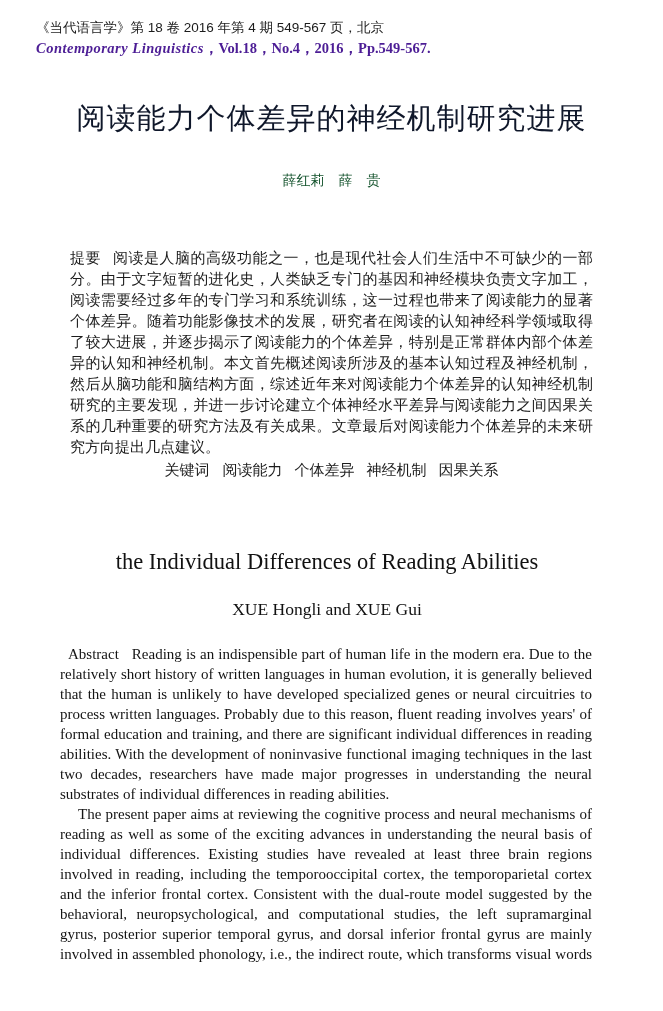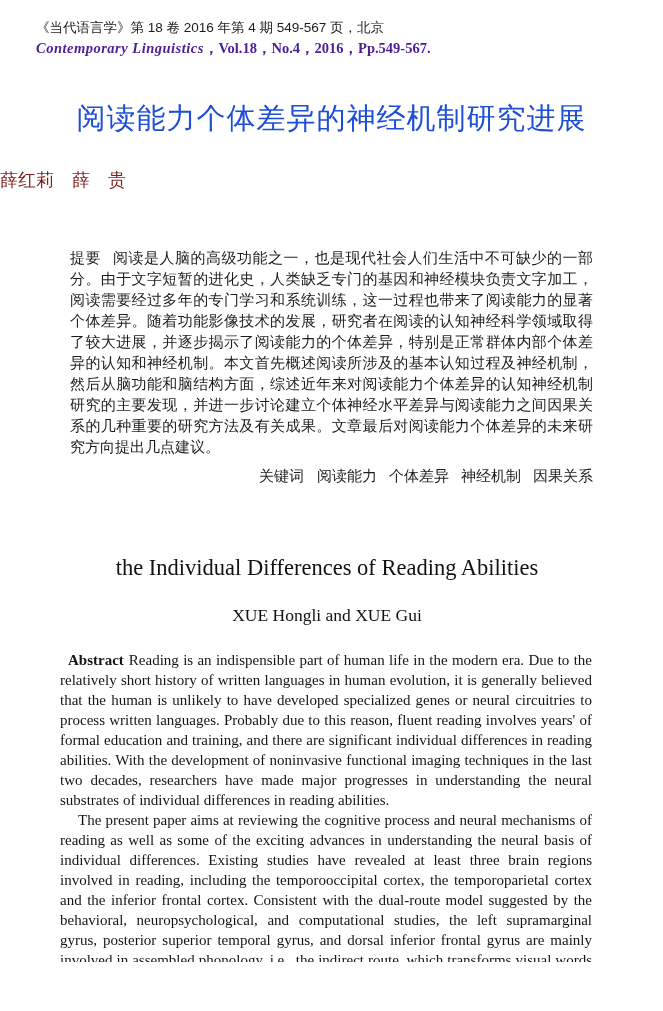--- a/index.html
+++ b/index.html
@@ -40,44 +40,45 @@
 
   
   .title-cn {
     margin-top: 46px;
     text-align: center;
     font-family: "Liberation Sans", sans-serif;
     font-weight: 500;
     font-size: 29px;
     line-height: 31px;
     letter-spacing: 1px;
-    color: #1d4ed8;
+    color: #0f172a;
   }
   .authors-cn {
     margin-top: 36px;
-    font-size: 18px;
+    text-align: center;
+    font-size: 14px;
     line-height: 20px;
-    color: #7f1d1d;
+    color: #14532d;
   }
 
   
   .abstract-cn {
     margin: 57px 0 0 70px;
     width: 523px;
     font-size: 15px;
     line-height: 21px;
     text-align: justify;
     color: #1c1c1c;
   }
   .abstract-cn .abs-label {
     margin-right: 12px;
   }
   .keywords-cn {
-    margin-top: 8px;
-    text-align: right;
+    margin-top: 2px;
+    text-align: center;
   }
   .keywords-cn .kw-label { margin-right: 13px; }
   .keywords-cn .kw { margin-right: 12px; }
   .keywords-cn .kw:last-child { margin-right: 0; }
 
   
   .title-en {
     margin: 37px 0 0 62px;
     width: 530px;
     text-align: center;
@@ -103,22 +104,22 @@
     width: 532px;
     font-family: "Liberation Serif", serif;
     font-size: 15px;
     line-height: 20px;
     text-align: justify;
     color: #141414;
   }
   .abstract-en p.p1 { text-indent: 8px; }
   .abstract-en p.p2 { text-indent: 18px; }
   .abstract-en .abs-label-en {
-    font-weight: bold;
-    margin-right: 5px;
+    font-weight: normal;
+    margin-right: 13px;
   }
 </style>
 </head>
 <body>
 
 <div class="page">
 
   <header class="journal-header">
     <div class="journal-line-cn">《当代语言学》第 18 卷 2016 年第 4 期 549-567 页，北京</div>
     <div class="journal-line-en">

